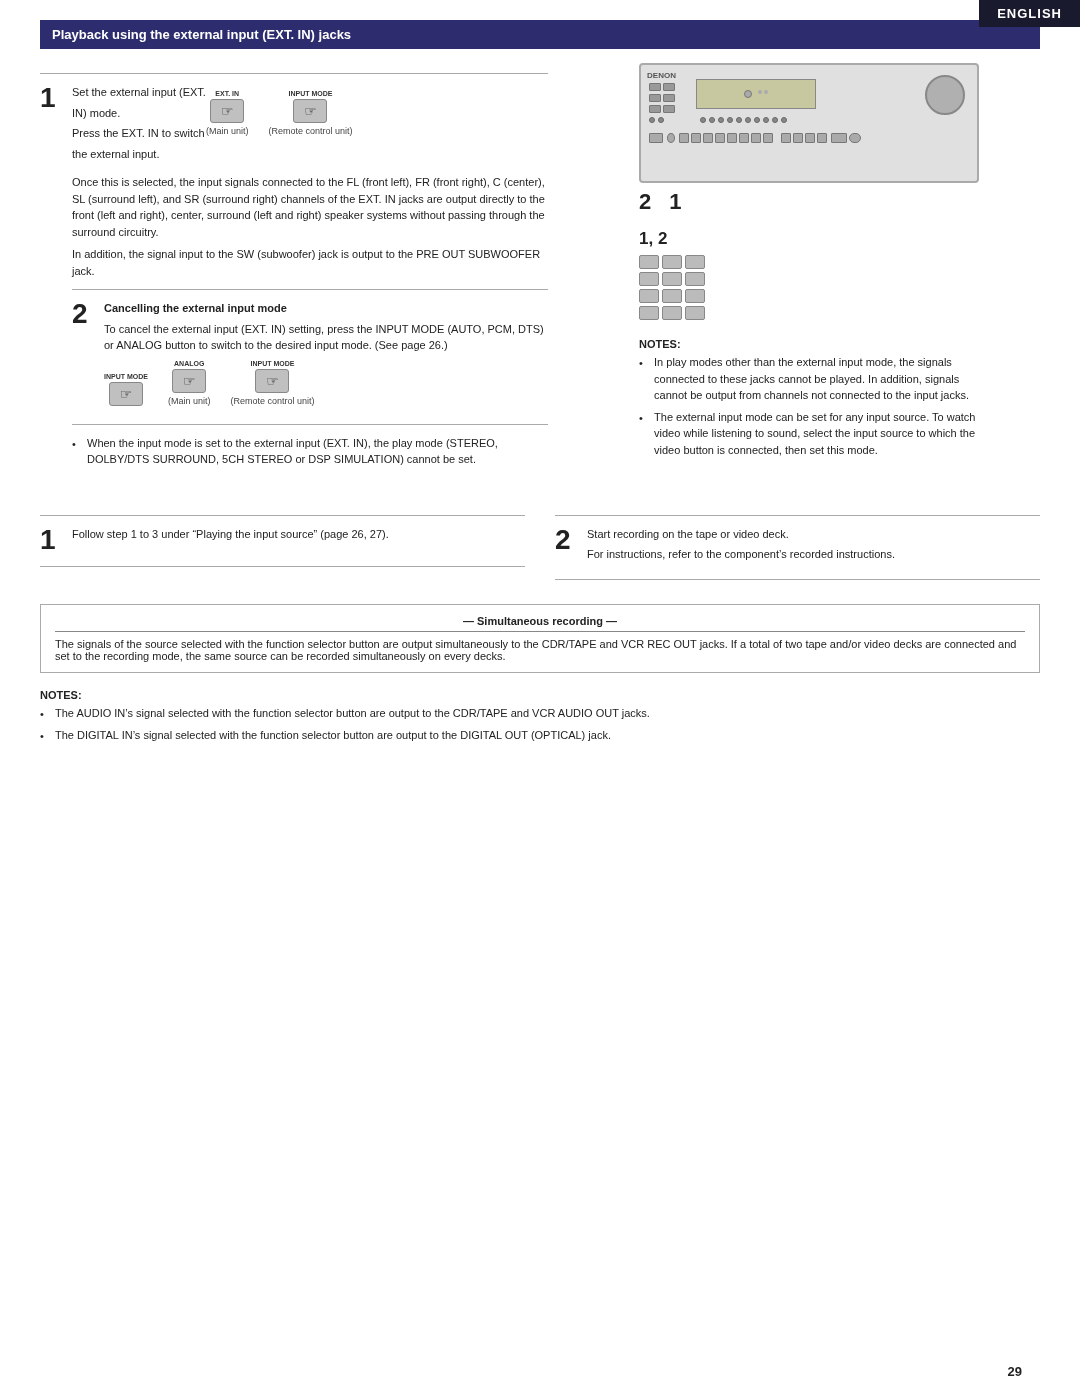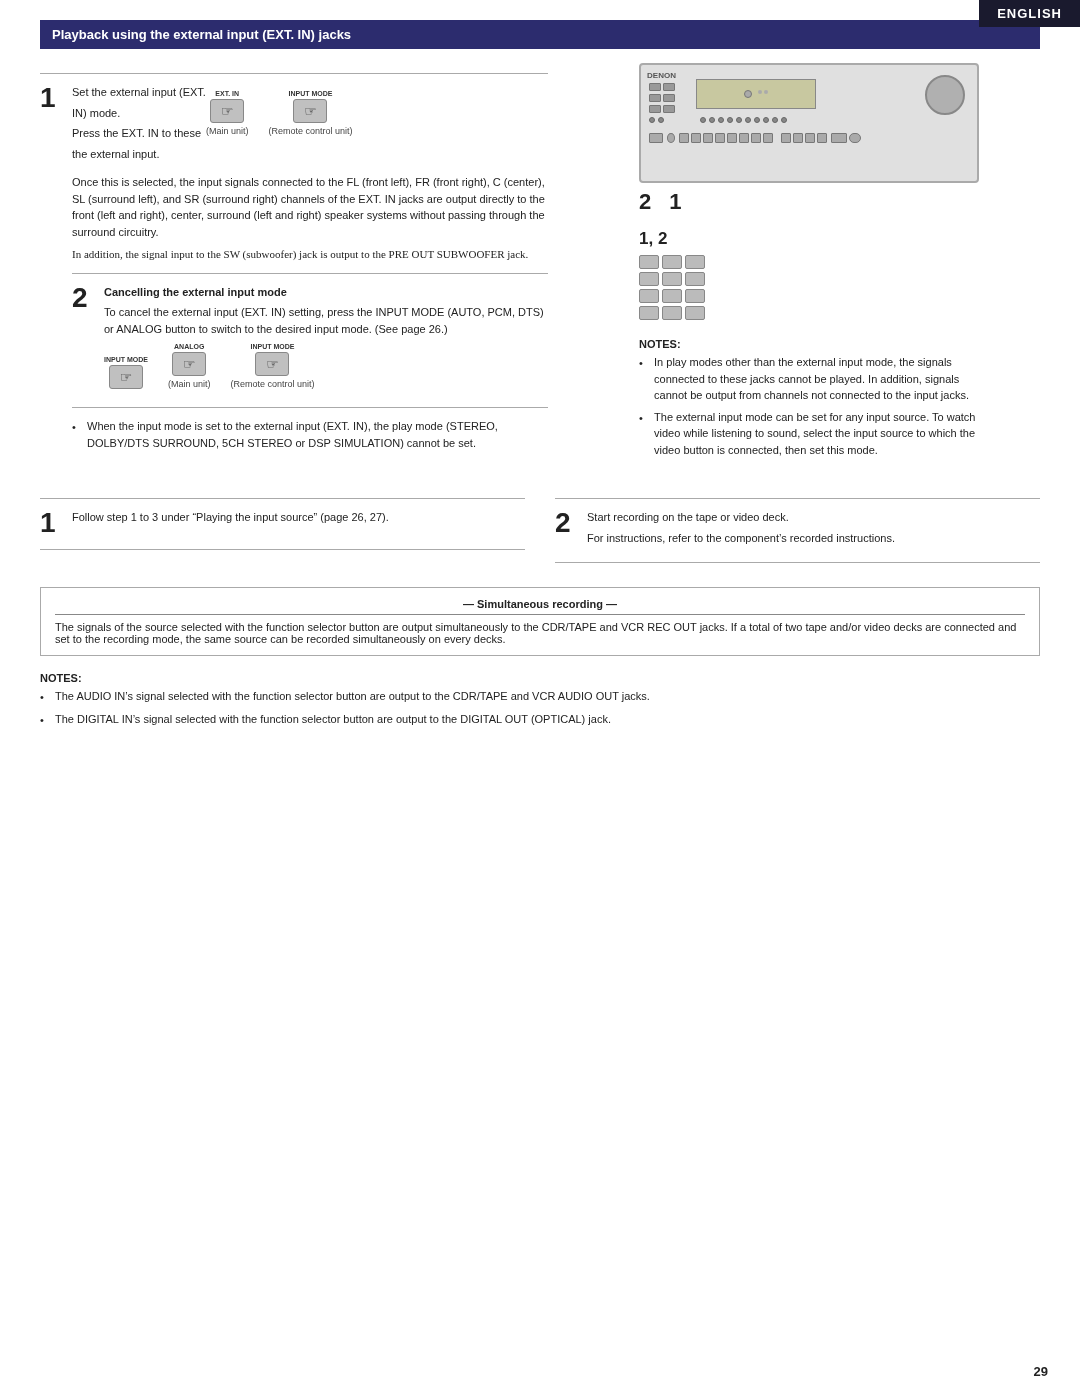--- a/index.html
+++ b/index.html
@@ -186,21 +186,21 @@
       padding-bottom: 4px;
     }
 
     .sim-rec-title::before { content: "— "; }
     .sim-rec-title::after { content: " —"; }
 
     
     .page-number {
       position: absolute;
       bottom: 20px;
-      right: 32px;
+      right: 58px;
       font-size: 13px;
       font-weight: bold;
     }
 
     .btn-illus {
       width: 34px;
       height: 24px;
       background: #c0c0c0;
       border: 1.5px solid #888;
       border-radius: 3px;
@@ -244,21 +244,21 @@
 
       <hr class="divider">
       <div class="step-block">
         <div class="step-number">1</div>
         <div class="step-content">
 
           <div style="display:flex; align-items:flex-start;">
             <div>
               <p>Set the external input (EXT.</p>
               <p>IN) mode.</p>
-              <p>Press the EXT. IN to these</p>
+              <p>Press the EXT. IN to switch</p>
               <p>the external input.</p>
             </div>
 
             <div class="step1-devices">
 
               <div class="img-group">
                 <div class="label-above">EXT. IN</div>
                 <div class="btn-illus">
                   <span class="btn-illus-hand">☞</span>
                 </div>
@@ -269,21 +269,21 @@
                 <div class="label-above">INPUT MODE</div>
                 <div class="btn-illus">
                   <span class="btn-illus-hand">☞</span>
                 </div>
                 <div class="device-label">(Remote control unit)</div>
               </div>
             </div>
           </div>
 
           <p style="margin-top:8px;">Once this is selected, the input signals connected to the FL (front left), FR (front right), C (center), SL (surround left), and SR (surround right) channels of the EXT. IN jacks are output directly to the front (left and right), center, surround (left and right) speaker systems without passing through the surround circuitry.</p>
-          <p style="margin-top:6px;font-family:Liberation Serif, serif;">In addition, the signal input to the SW (subwoofer) jack is output to the PRE OUT SUBWOOFER jack.</p>
+          <p style="margin-top:6px;">In addition, the signal input to the SW (subwoofer) jack is output to the PRE OUT SUBWOOFER jack.</p>
 
           <hr class="divider">
 
           <div class="step-block">
             <div class="step-number">2</div>
             <div class="step-content">
               <p class="step-title">Cancelling the external input mode</p>
               <p>To cancel the external input (EXT. IN) setting, press the INPUT MODE (AUTO, PCM, DTS) or ANALOG button to switch to the desired input mode. (See page 26.)</p>
 
               <div class="step2-images">

